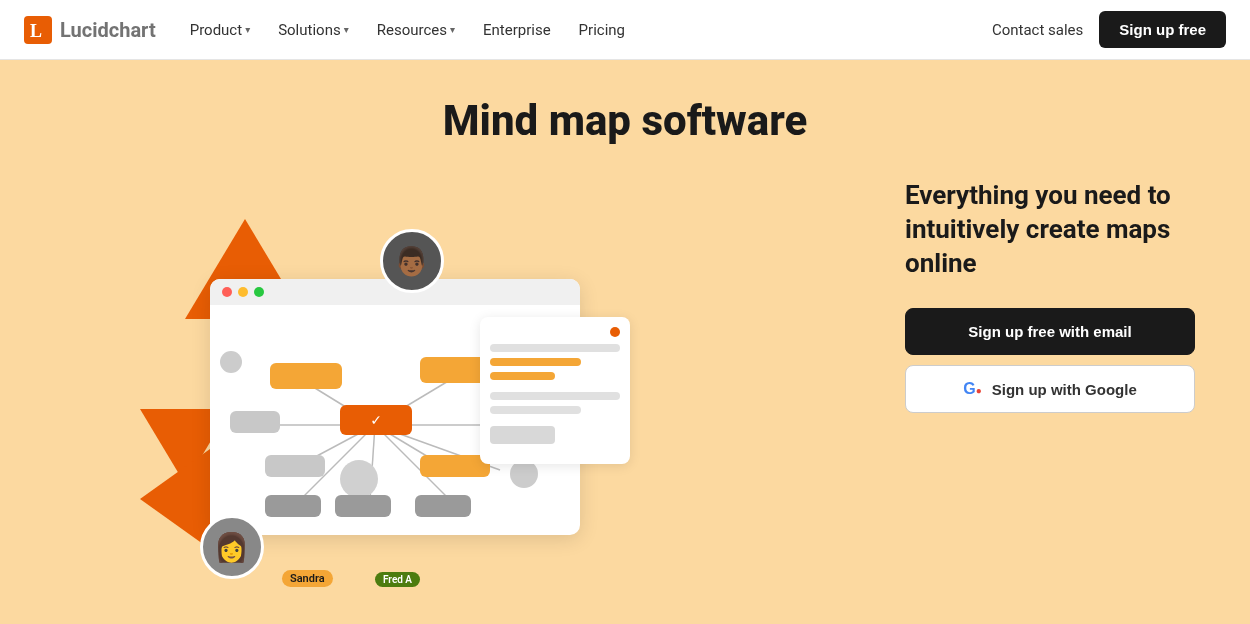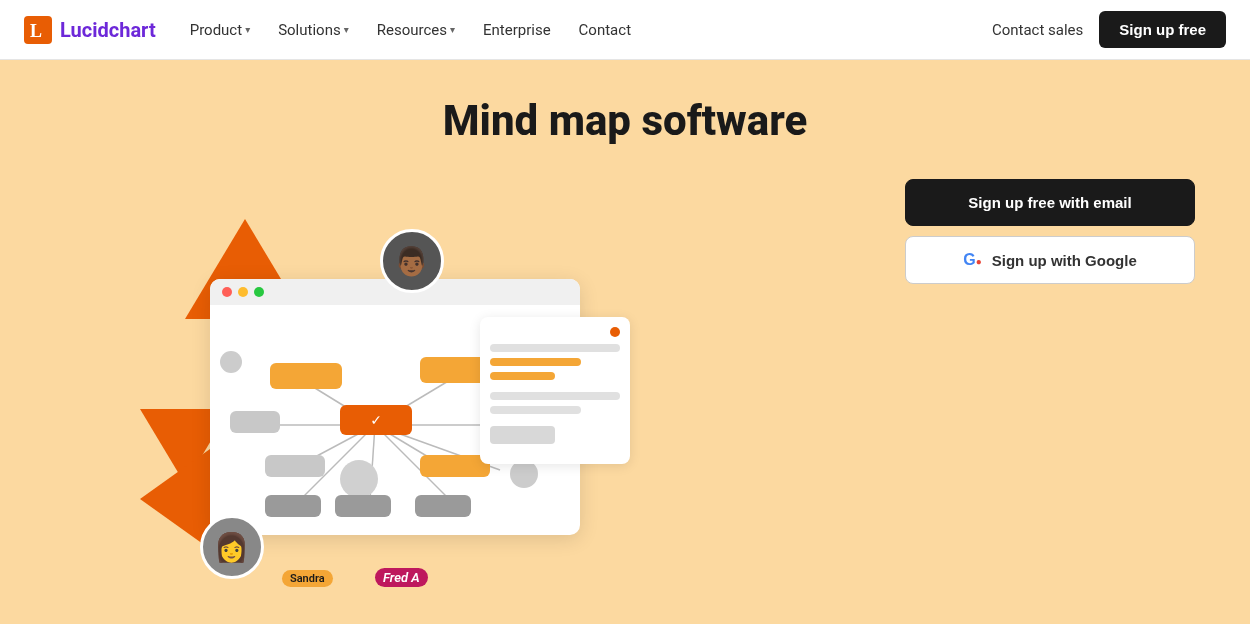--- a/index.html
+++ b/index.html
@@ -6,21 +6,21 @@
     body { font-family: -apple-system, BlinkMacSystemFont, 'Segoe UI', Roboto, sans-serif; width: 1250px; height: 624px; overflow: hidden; }
 
     
     .navbar {
       display: flex; align-items: center; height: 60px;
       background: #fff; border-bottom: 1px solid #e5e5e5;
       padding: 0 24px; gap: 8px;
     }
     .nav-logo { display: flex; align-items: center; gap: 8px; margin-right: 16px; text-decoration: none; }
     .nav-logo-icon { width: 28px; height: 28px; }
-    .nav-logo-text { font-size: 20px; font-weight: 700; color: #6d28d9; }
+    .nav-logo-text { font-size: 20px; font-weight: 700; color: #737373; }
     .nav-link {
       font-size: 15px; color: #333; text-decoration: none; padding: 6px 10px;
       display: flex; align-items: center; gap: 3px; cursor: pointer;
       white-space: nowrap;
     }
     .nav-link .chevron { font-size: 10px; color: #666; }
     .nav-right { margin-left: auto; display: flex; align-items: center; gap: 16px; }
     .contact-sales { font-size: 15px; color: #333; text-decoration: none; cursor: pointer; }
     .signup-btn {
       background: #1a1a1a; color: #fff; border: none; padding: 10px 20px;
@@ -106,22 +106,22 @@
 
     
     .avatar-face { width: 100%; height: 100%; display: flex; align-items: center; justify-content: center; font-size: 28px; }
 
     
     .avatar-label {
       position: absolute; background: #f4a636; color: #1a1a1a; font-size: 11px;
       font-weight: 600; padding: 2px 8px; border-radius: 12px; margin-left: 24px;
     }
     .avatar-label-gray {
-      position: absolute; background: #be185d; color: #fff; font-size: 13px;
-      font-weight: 600; padding: 2px 8px; border-radius: 12px; font-style: italic;
+      position: absolute; background: #4d7c0f; color: #fff; font-size: 10px;
+      font-weight: 600; padding: 2px 8px; border-radius: 12px;
     }
 
     
     .right-panel { width: 340px; padding-left: 40px; padding-top: 10px; flex-shrink: 0; }
     .tagline { font-size: 26px; font-weight: 700; color: #1a1a1a; line-height: 1.3; margin-bottom: 28px; }
 
     
     .btn-signup {
       width: 290px; padding: 14px 32px; border-radius: 8px;
       font-size: 15px; font-weight: 600; cursor: pointer;
@@ -174,21 +174,21 @@
     <span class="chevron">▾</span>
   </a>
   <a class="nav-link" href="#">
     <span>Resources</span>
     <span class="chevron">▾</span>
   </a>
   <a class="nav-link" href="#">
     <span>Enterprise</span>
   </a>
   <a class="nav-link" href="#">
-    <span>Contact</span>
+    <span>Pricing</span>
   </a>
 
   <div class="nav-right">
     <a class="contact-sales" href="#">Contact sales</a>
     <button class="signup-btn">Sign up free</button>
   </div>
 </nav>
 
 <div class="hero">
   <h1 class="hero-title">Mind map software</h1>
@@ -269,20 +269,21 @@
       <div class="avatar-circle avatar-bottom">
         <div class="avatar-face">👩</div>
       </div>
 
       <div class="avatar-label" style="bottom:22px;left:213px;">Sandra</div>
 
       <div class="avatar-label-gray" style="bottom:22px;left:330px;">Fred A</div>
     </div>
 
     <div class="right-panel">
+      <p class="tagline">Everything you need to intuitively create maps online</p>
 
       <button class="btn-signup btn-email">Sign up free with email</button>
 
       <button class="btn-signup btn-outline">
         <span class="g-icon">
           <span class="g-blue">G</span><span class="g-red" style="font-size:10px;">●</span>
         </span>
         <span>Sign up with Google</span>
       </button>
 

